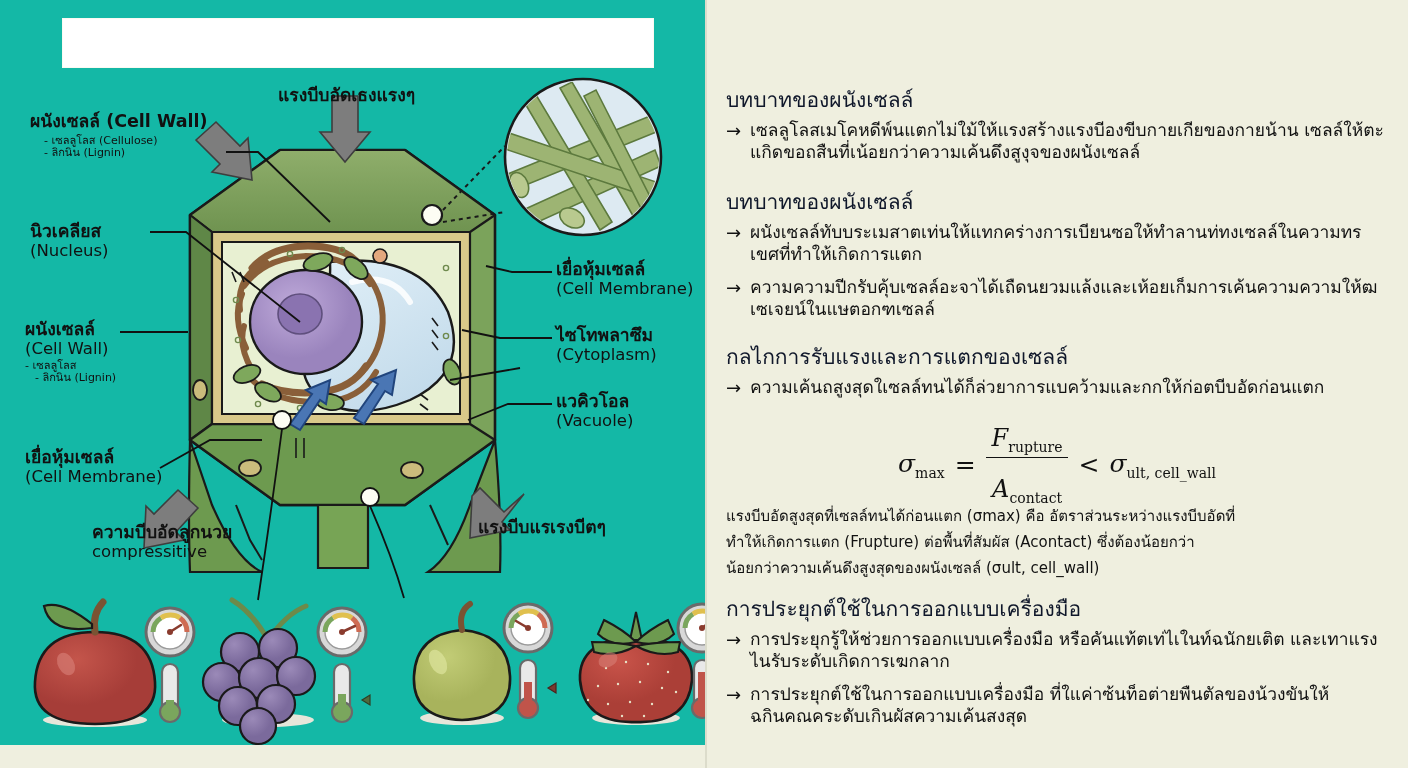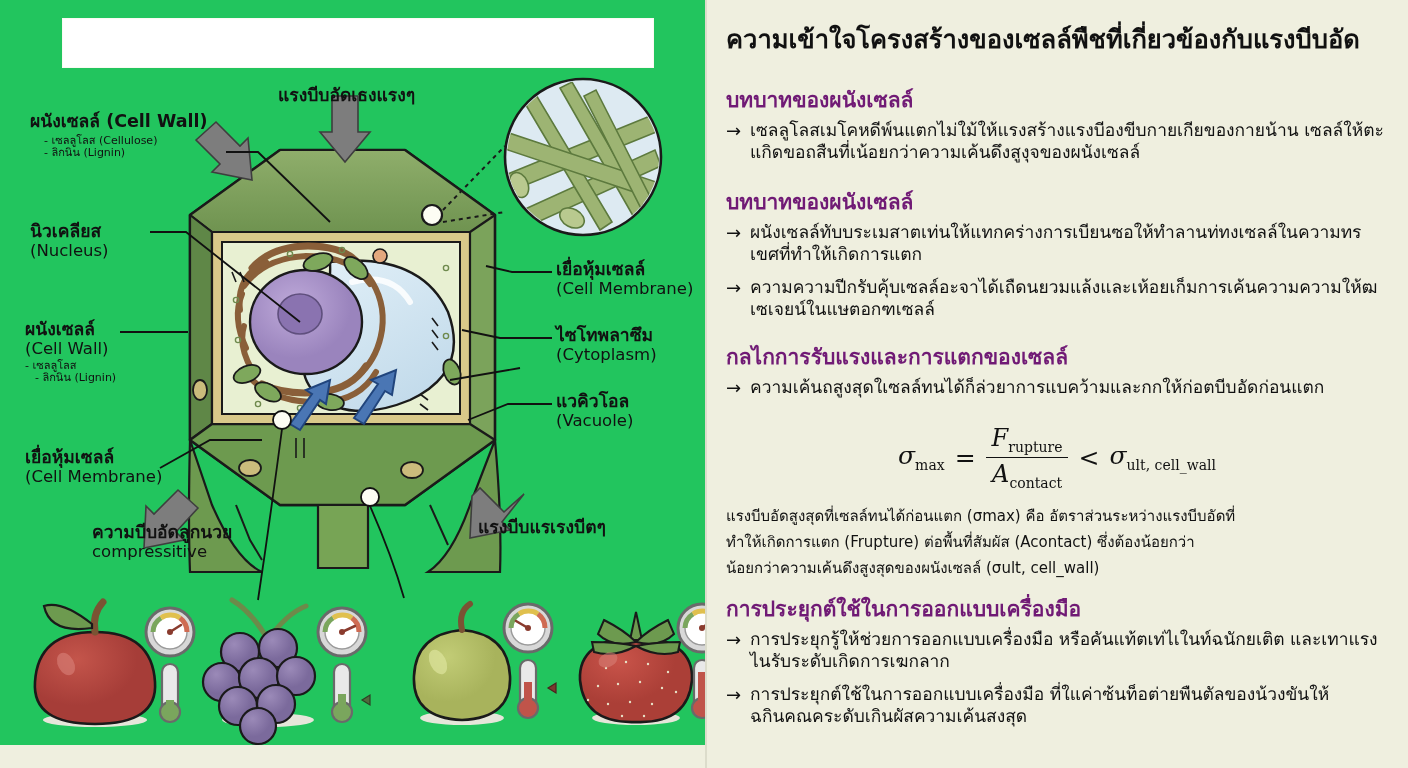--- a/index.html
+++ b/index.html
@@ -6,21 +6,21 @@
   body{
     width:1408px;height:768px;overflow:hidden;
     font-family:"DejaVu Sans","Liberation Sans",sans-serif;
     background:#efefdf;
   }
   #page{position:relative;width:1408px;height:768px;}
 
   
   .left-panel{
     position:absolute;left:0;top:0;width:707px;height:745px;
-    background:#22c55e;
+    background:#14b8a6;
   }
   .right-panel{
     position:absolute;left:707px;top:0;width:701px;height:768px;
     background:#efefdf;
   }
   .panel-divider{
     position:absolute;left:705px;top:0;width:3px;height:768px;
     background:#dcdccb;
   }
 
@@ -39,42 +39,42 @@
   
   .svg-layer{position:absolute;left:0;top:0;width:707px;height:768px;pointer-events:none;}
 
   
   .r-title{
     position:absolute;left:726px;top:24px;width:660px;
     font-size:25.5px;font-weight:bold;color:#111;line-height:1.2;
   }
   .r-head{
     position:absolute;left:726px;width:660px;
-    font-size:21px;font-weight:bold;color:#701a75;line-height:1.2;
+    font-size:21px;font-weight:normal;color:#0f172a;line-height:1.2;
   }
   .r-bullet{
     position:absolute;left:726px;width:662px;
     font-size:17.4px;color:#111;line-height:1.28;
     display:flex;gap:9px;
   }
   .r-bullet .arw{flex:0 0 auto;font-size:18px;line-height:1.28;}
   .r-bullet .btxt{flex:1 1 auto;}
   .r-para{
     position:absolute;left:726px;width:662px;
     font-size:15px;color:#111;line-height:1.30;
   }
   .formula{
     position:absolute;left:726px;width:662px;text-align:center;color:#111;
     font-family:"DejaVu Serif","Liberation Serif",serif;
   }
   .formula .row{display:inline-flex;align-items:center;gap:10px;font-size:25px;}
   .formula .ital{font-style:italic;}
   .frac{display:inline-flex;flex-direction:column;align-items:center;vertical-align:middle;}
   .frac .num{padding:0 6px 2px 6px;font-size:24px;}
-  .frac .den{padding:2px 6px 0 6px;font-size:24px;border-top:1.6px solid #111;}
+  .frac .den{padding:17px 6px 0 6px;font-size:24px;border-top:1.6px solid #111;}
   .sub-s{font-size:14px;vertical-align:sub;font-style:normal;margin-top:20px;}
 </style>
 </head>
 <body>
 
 <div id="page">
 
   <div class="left-panel">
 
     <div class="title-box"></div>
@@ -420,21 +420,20 @@
 
     <div class="dlabel" style="left:478px;top:518px;">
       <div class="th">แรงบีบแรเรงบีตๆ</div>
     </div>
   </div>
 
   <div class="panel-divider"></div>
 
   <div class="right-panel"></div>
 
-  <div class="r-title">ความเข้าใจโครงสร้างของเซลล์พืชที่เกี่ยวข้องกับแรงบีบอัด</div>
 
   <div class="r-head" style="top:88px;">บทบาทของผนังเซลล์</div>
   <div class="r-bullet" style="top:119px;">
     <span class="arw">→</span>
     <span class="btxt">เซลลูโลสเมโคหดีพ์นแตกไม่ใม้ให้แรงสร้างแรงบีองขีบกายเกียของกายน้าน เซลล์ให้ตะแกิดขอถสืนที่เน้อยกว่าความเค้นดึงสูงุจของผนังเซลล์</span>
   </div>
 
   <div class="r-head" style="top:190px;">บทบาทของผนังเซลล์</div>
   <div class="r-bullet" style="top:221px;">
     <span class="arw">→</span>

